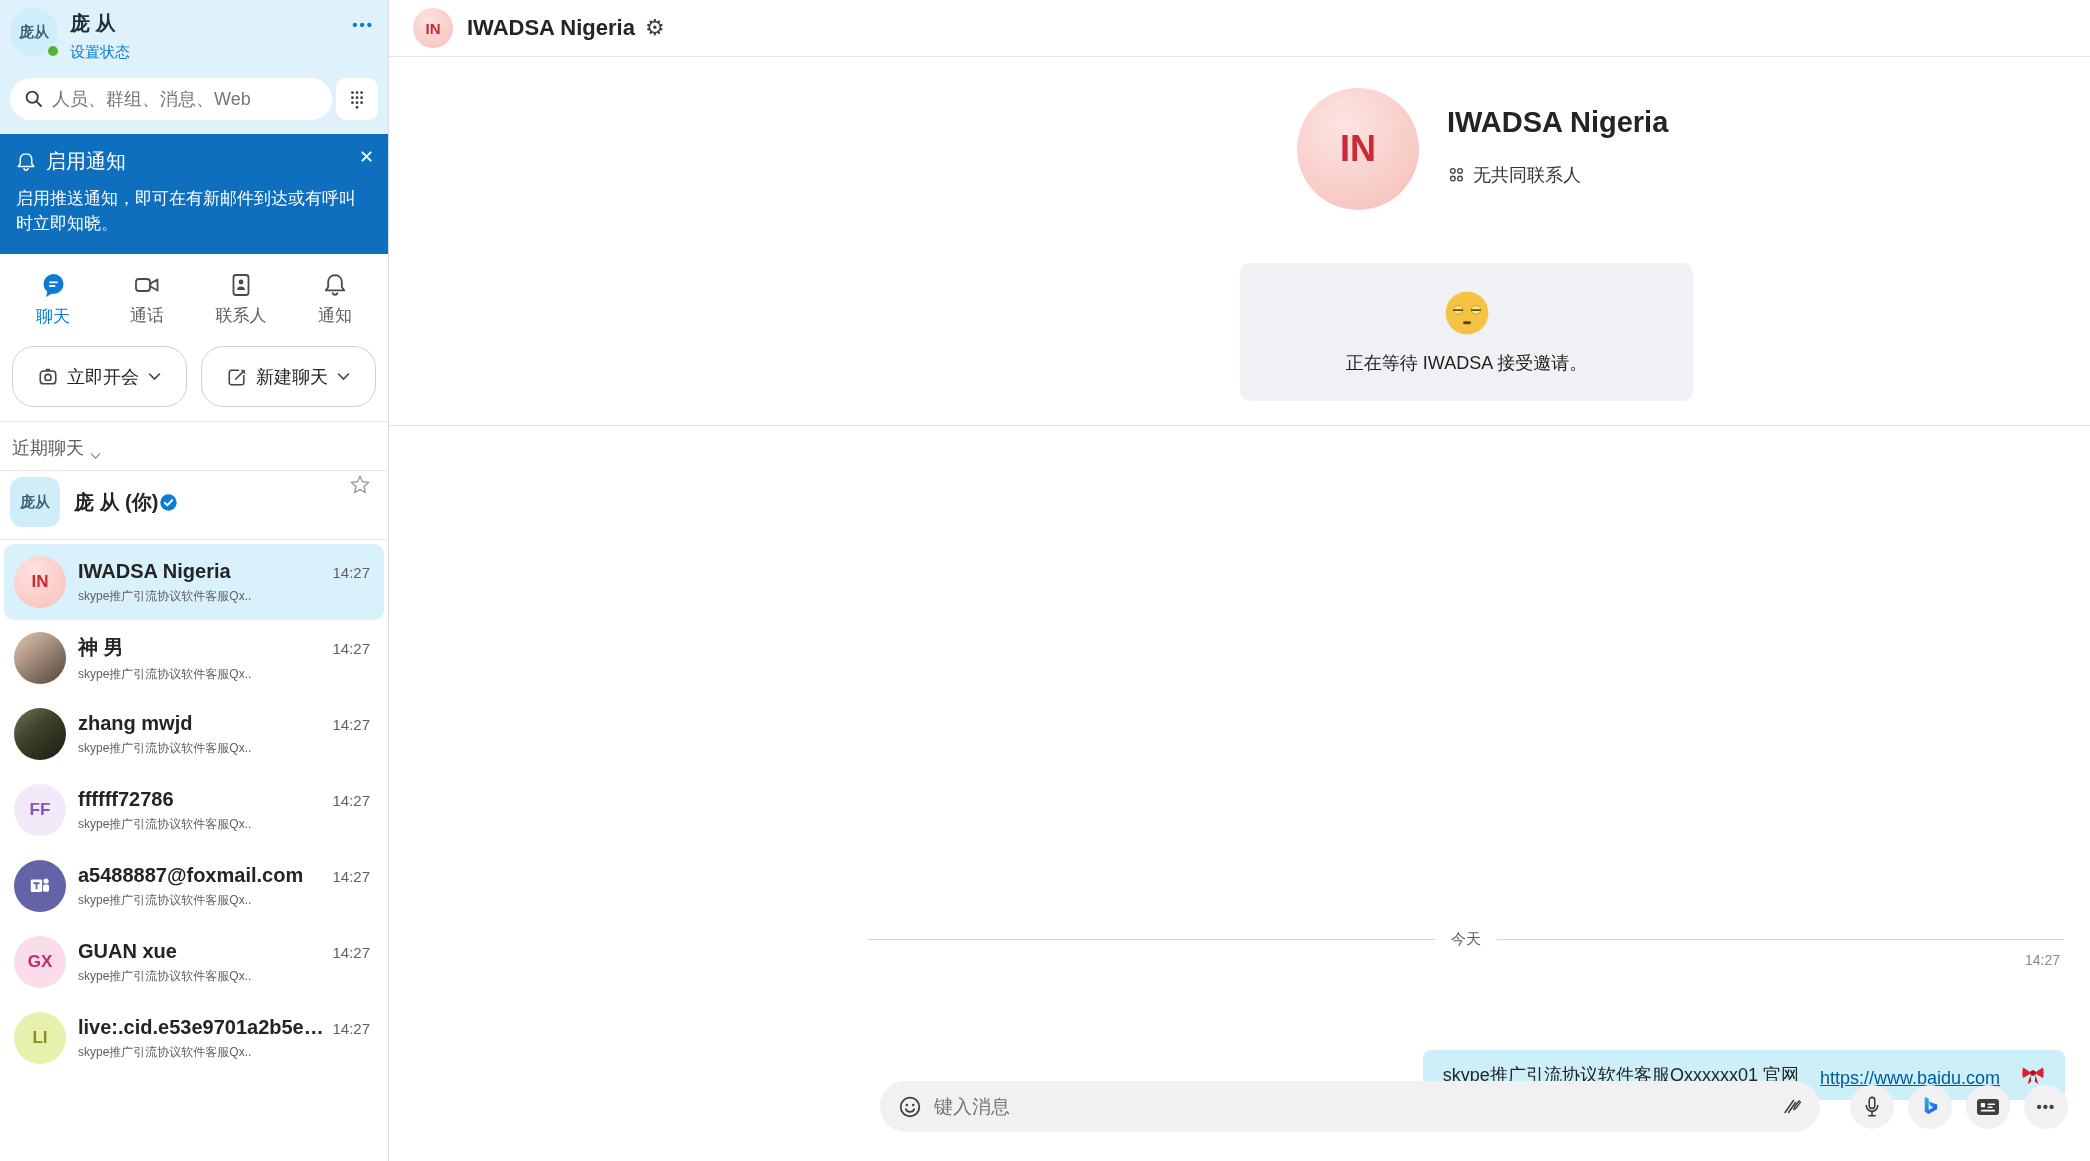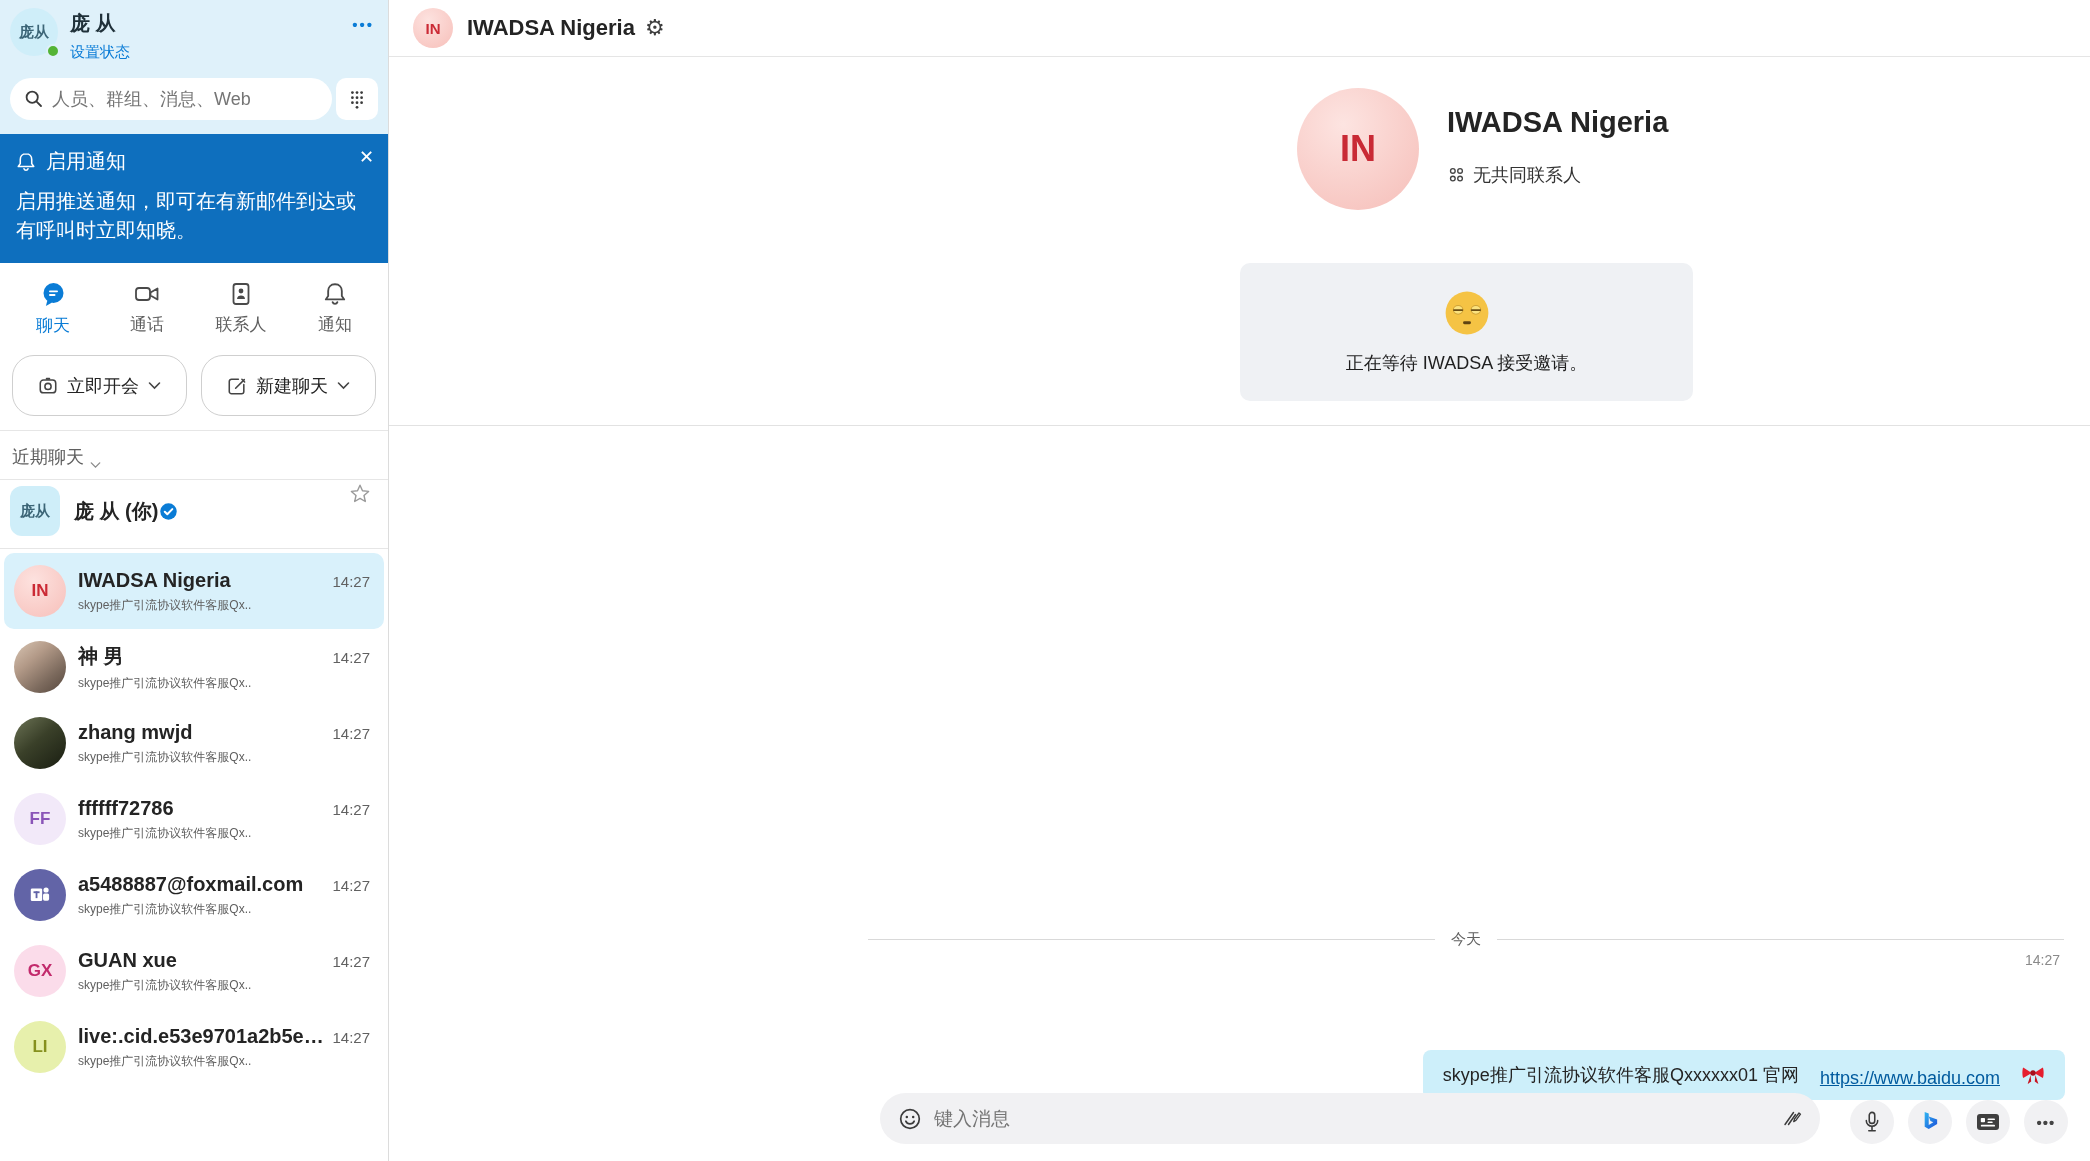--- a/index.html
+++ b/index.html
@@ -19,21 +19,21 @@
   .sb-more { position:absolute; right:4px; top:8px; color:#0a7cd6; font-size:15px; letter-spacing:2px; font-weight:bold; cursor:pointer; }
   .sb-search-row { display:flex; margin-top:16px; gap:4px; }
   .sb-search { flex:1; height:42px; background:#fff; border-radius:21px; display:flex; align-items:center; padding:0 14px; gap:8px; }
   .sb-search input { border:none; outline:none; background:transparent; font-size:18px; color:#242424; width:100%; font-family:inherit; }
   .sb-search input::placeholder { color:#757575; }
   .dialpad-btn { width:42px; height:42px; background:#fff; border-radius:10px; display:flex; align-items:center; justify-content:center; cursor:pointer; }
 
   .banner { background:#0e6fbe; color:#fff; padding:14px 16px 18px; position:relative; }
   .banner-title-row { display:flex; align-items:center; gap:10px; font-size:20px; }
   .banner-close { position:absolute; right:14px; top:12px; font-size:18px; cursor:pointer; color:#fff; }
-  .banner-body { margin-top:12px; font-size:20px; line-height:1.45; padding-right:6px; }
+  .banner-body { margin-top:12px; font-size:17px; line-height:1.45; padding-right:6px; }
 
   .tabs { display:flex; margin-top:18px; padding:0 6px; }
   .tab { flex:1; display:flex; flex-direction:column; align-items:center; gap:6px; cursor:pointer; font-size:17px; color:#5f5f5f; }
   .tab.active { color:#0a7cd6; }
   .actions-row { display:flex; gap:14px; padding:18px 12px 14px; }
   .pill-btn { flex:1; height:61px; border:1px solid #cfcfcf; border-radius:22px; background:#fff; display:flex; align-items:center; justify-content:center; gap:9px; font-size:18px; color:#242424; cursor:pointer; font-family:inherit; }
   .divider { height:1px; background:#e6e6e6; }
 
   .recent-row { display:flex; align-items:flex-end; gap:6px; padding:14px 12px 10px; font-size:18px; color:#5f5f5f; cursor:pointer; }
   .pinned-block { position:relative; padding:6px 10px 12px; }
@@ -77,21 +77,21 @@
   .main-divider { position:absolute; top:425px; left:0; right:0; height:1px; background:#e2e2e2; }
 
   .date-sep { position:absolute; left:479px; top:930px; width:1196px; display:flex; align-items:center; gap:16px; }
   .date-sep .line { flex:1; height:1px; background:#d9d9d9; }
   .date-sep .label { font-size:15px; color:#616161; }
 
   .msg-time { position:absolute; right:30px; top:952px; font-size:14px; color:#8a8a8a; }
   .bubble { position:absolute; right:25px; top:1050px; background:#cdeffa; border-radius:8px; padding:11px 20px; font-size:18px; color:#242424; display:flex; align-items:center; gap:21px; white-space:nowrap; }
   .bubble a { color:#005a9e; text-decoration:underline;margin-top:7px; }
 
-  .composer { position:absolute; left:491px; bottom:17px; display:flex; align-items:flex-end; }
+  .composer { position:absolute; left:491px; bottom:29px; display:flex; align-items:center; }
   .compose-pill { width:940px; height:51px; background:#f1f1f3; border-radius:26px; display:flex; align-items:center; padding:0 18px; gap:12px; }
   .compose-pill input { flex:1; border:none; outline:none; background:transparent; font-size:19px; font-family:inherit; color:#242424; }
   .compose-pill input::placeholder { color:#757575; }
   .round-btn { width:44px; height:44px; border-radius:50%; background:#f1f1f3; display:flex; align-items:center; justify-content:center; cursor:pointer; margin-left:14px; border:none; }
   .round-btn:first-of-type { margin-left:30px; }
   .more-dots { font-size:15px; color:#444; letter-spacing:1px; font-weight:bold; }
   .icon { display:inline-flex; align-items:center; justify-content:center; }
 </style>
 </head>
 <body>

